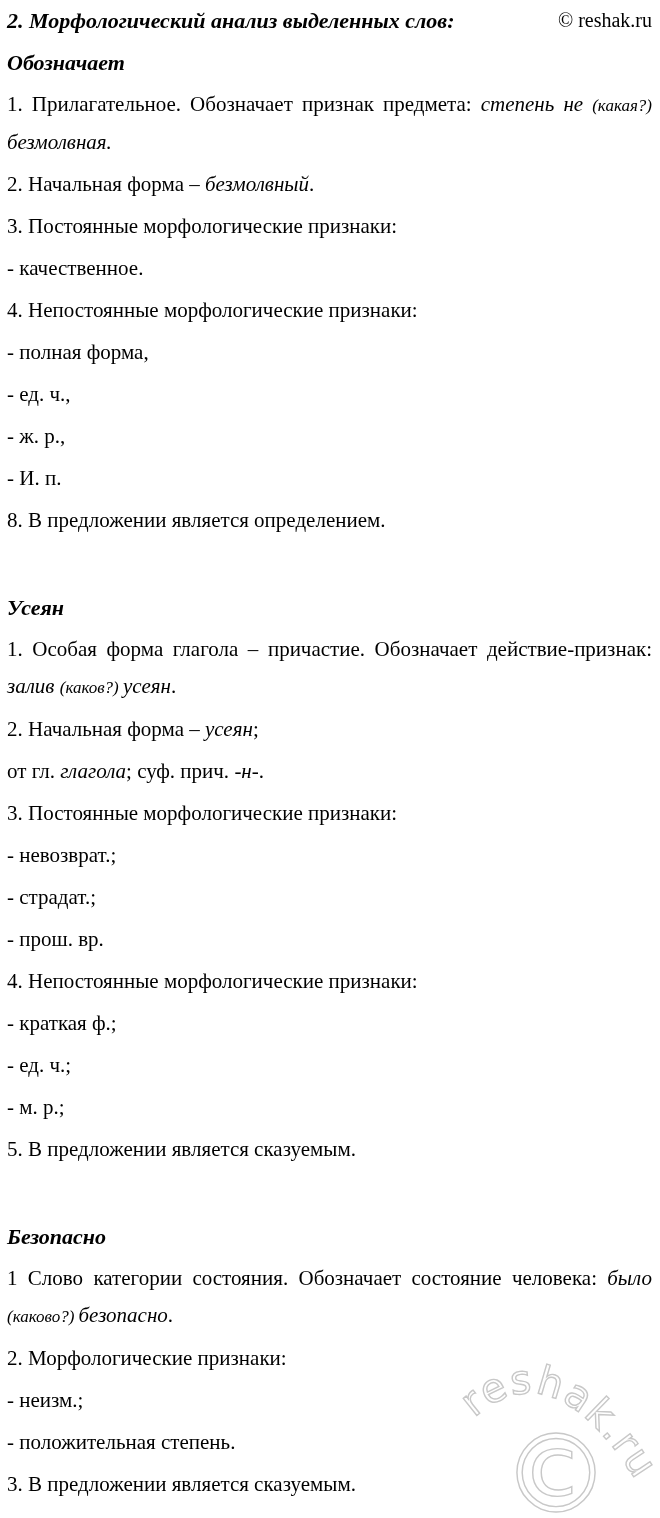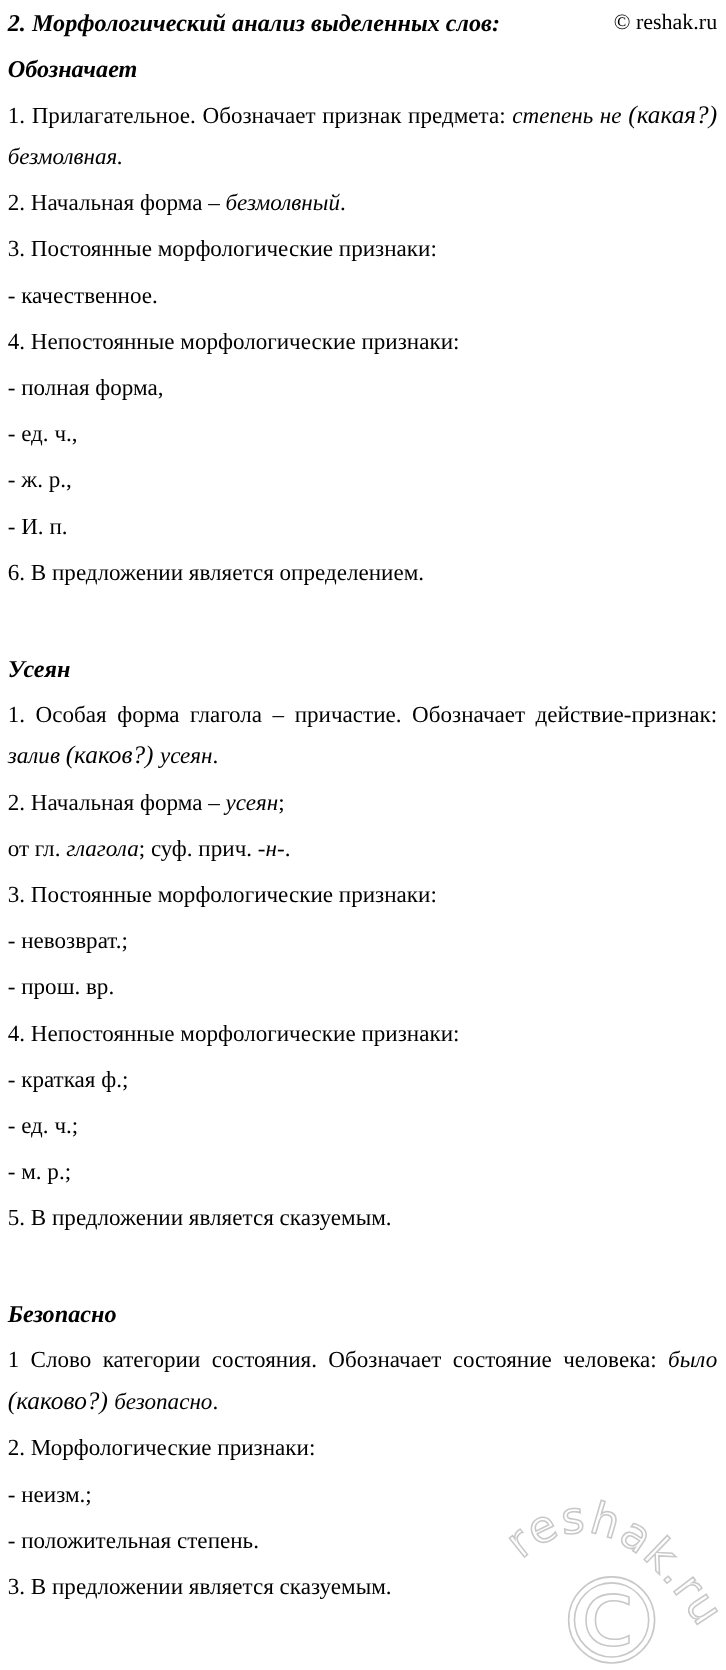--- a/index.html
+++ b/index.html
@@ -37,21 +37,21 @@
     font-style: italic;
     font-size: 22px;
     line-height: 37px;
     margin: 0 0 5px 0;
   }
   .para { margin: 0 0 5px 0; font-size: 21px; }
   .line { line-height: 37px; }
   .line.justify { text-align: justify; text-align-last: justify; }
   .seg.normal { font-style: normal; }
   .seg.italic { font-style: italic; }
-  .seg.italic-small { font-style: italic; font-size: 23px; }
+  .seg.italic-small { font-style: italic; font-size: 17px; }
   .watermark {
     position: absolute;
     left: 452px;
     top: 1322px;
     width: 208px;
     height: 196px;
     pointer-events: none;
   }
   .watermark text {
     fill: #ffffff;
@@ -95,40 +95,43 @@
           <div class="para">
             <div class="line"><span class="seg normal">- ед. ч.,</span></div>
           </div>
           <div class="para">
             <div class="line"><span class="seg normal">- ж. р.,</span></div>
           </div>
           <div class="para">
             <div class="line"><span class="seg normal">- И. п.</span></div>
           </div>
           <div class="para">
-            <div class="line"><span class="seg normal">6. В предложении является определением.</span></div>
+            <div class="line"><span class="seg normal">8. В предложении является определением.</span></div>
           </div>
         </div>
         <div class="section gap">
           <div class="heading">Усеян</div>
           <div class="para">
             <div class="line justify"><span class="seg normal">1. Особая форма глагола – причастие. Обозначает действие-признак:</span></div>
             <div class="line"><span class="seg italic">залив </span><span class="seg italic-small">(каков?) </span><span class="seg italic">усеян</span><span class="seg normal">.</span></div>
           </div>
           <div class="para">
             <div class="line"><span class="seg normal">2. Начальная форма – </span><span class="seg italic">усеян</span><span class="seg normal">;</span></div>
           </div>
           <div class="para">
             <div class="line"><span class="seg normal">от гл. </span><span class="seg italic">глагола</span><span class="seg normal">; суф. прич. </span><span class="seg italic">-н-</span><span class="seg normal">.</span></div>
           </div>
           <div class="para">
             <div class="line"><span class="seg normal">3. Постоянные морфологические признаки:</span></div>
           </div>
           <div class="para">
             <div class="line"><span class="seg normal">- невозврат.;</span></div>
+          </div>
+          <div class="para">
+            <div class="line"><span class="seg normal">- страдат.;</span></div>
           </div>
           <div class="para">
             <div class="line"><span class="seg normal">- прош. вр.</span></div>
           </div>
           <div class="para">
             <div class="line"><span class="seg normal">4. Непостоянные морфологические признаки:</span></div>
           </div>
           <div class="para">
             <div class="line"><span class="seg normal">- краткая ф.;</span></div>
           </div>

